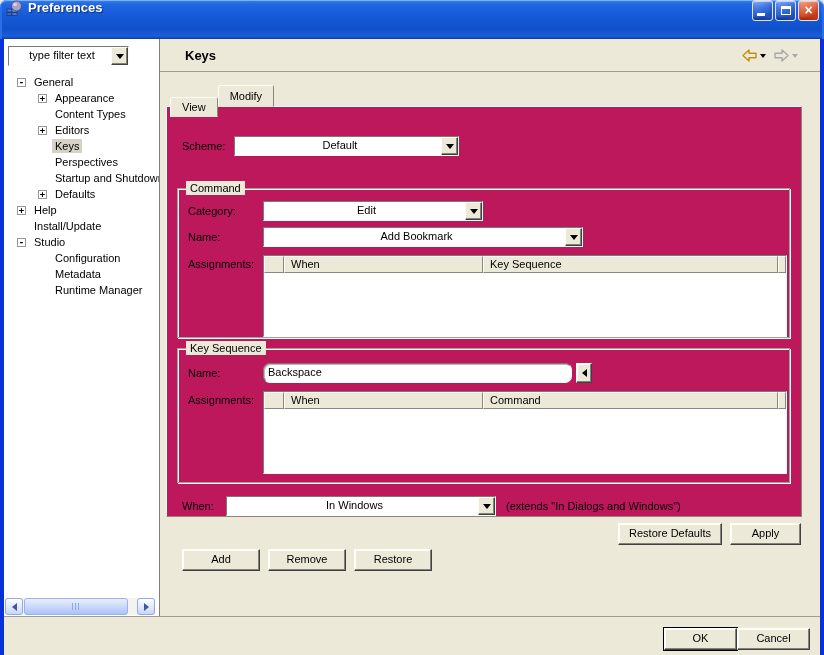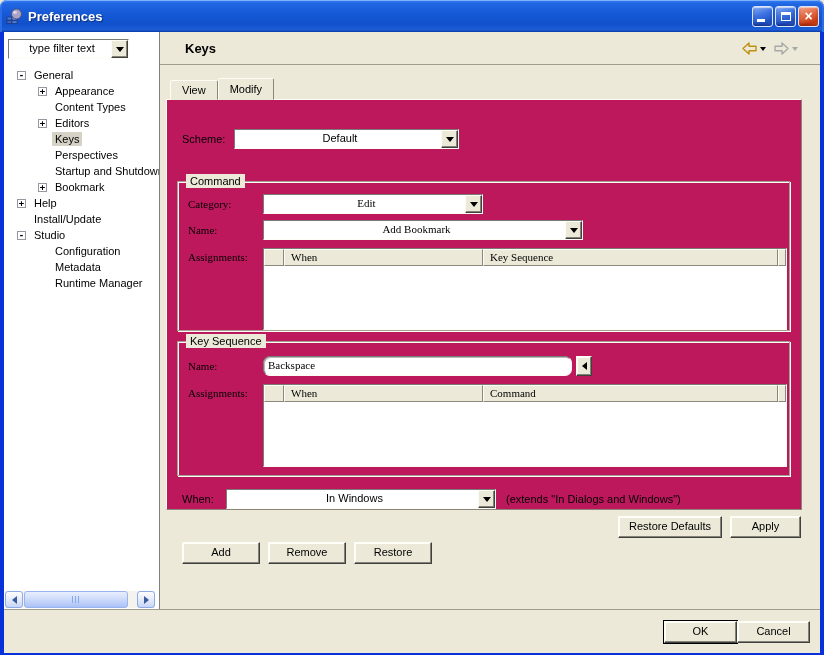--- a/index.html
+++ b/index.html
@@ -2,21 +2,21 @@
 <html><head>
 <meta charset="utf-8">
 <style>
   * { box-sizing: border-box; margin: 0; padding: 0; }
   html,body { background:#888; }
   body { font-family:"Liberation Sans", sans-serif; font-size:11px; color:#000; -webkit-font-smoothing:none; }
   .window { width:824px; height:655px; position:relative; margin:0; background:#ece9d8; }
 
   
   .titlebar {
-    height:32px; border-radius:7px 7px 0 0; display:flex; align-items:center; padding:0 5px 0 6px;
+    height:39px; border-radius:7px 7px 0 0; display:flex; padding:0 5px 0 6px;
     background:linear-gradient(180deg,#3b8bf5 0%,#2b73ec 5%,#2066e2 12%,#1659d6 42%,#1150cb 75%,#1c5dd6 93%,#0b3aa6 100%);
     box-shadow:inset 0 1px 0 #7fb0f8, inset 2px 0 0 #2a6de8, inset -2px 0 0 #2a6de8;
   }
   .title-icon { width:17px; height:17px; flex:none; }
   .title-text { color:#fff; font-weight:bold; font-size:13px; margin-left:5px; text-shadow:1px 1px 1px #10307a; }
   .win-controls { margin-left:auto; display:flex; gap:2px; }
   .win-btn { width:21px; height:21px; border-radius:3px; border:1px solid #d9e4fa; position:relative; cursor:default;
     background:linear-gradient(160deg,#86acf2 0%,#3f74e2 40%,#1f50c4 78%,#3e6cd8 100%);
     box-shadow:inset 0 1px 1px rgba(255,255,255,.65), inset 0 -2px 3px rgba(8,20,90,.5); }
   .win-btn.close { background:linear-gradient(160deg,#f3a38c 0%,#e26d46 40%,#ca3a12 78%,#e06438 100%);
@@ -59,21 +59,21 @@
   .page-title { font-weight:bold; font-size:13px; }
   .nav { margin-left:auto; display:flex; align-items:center; gap:3px; }
   .nav-group { display:flex; align-items:center; gap:2px; padding:1px 2px; }
   .tri-sm { width:0; height:0; border:3px solid transparent; border-top:4px solid #000; margin-top:4px; }
   .tri-sm.dis { border-top-color:#a8a8a8; }
 
   .content { flex:1; padding:13px 18px 0 6px; display:flex; flex-direction:column; min-height:0; }
 
   
   .tabs { display:flex; height:22px; flex:none; padding-left:4px; position:relative; z-index:2; }
-  .tab { padding:0 11px; height:20px; line-height:19px; margin-top:2px; background:#ece9d8;
+  .tab { padding:0 11px; height:20px; line-height:19px; margin-top:12px; background:#ece9d8;
     border:1px solid; border-color:#fdfcf5 #8a877c transparent #fdfcf5; border-radius:2px 2px 0 0; cursor:default; }
   .tab.active { margin-top:0; height:22px; line-height:21px; margin-bottom:-1px; position:relative; z-index:3; }
   .pane { height:411px; flex:none; margin-top:-1px; background:#be185d; padding-top:29px;
     border:1px solid; border-color:#fdfcf5 #8a877c #8a877c #fdfcf5; }
 
   
   .sunken { border:1px solid; border-color:#7b7a74 #fdfcf5 #fdfcf5 #7b7a74; box-shadow:inset 1px 1px 0 rgba(0,0,0,.28); background:#fff; }
   .combo { display:flex; align-items:stretch; height:20px;text-align:center; }
   .combo-text { flex:1; padding:2px 0 0 4px; overflow:hidden; white-space:nowrap; background:#fff; }
   .combo-btn { width:17px; flex:none; background:#ece9d8; border:1px solid; border-color:#fdfcf5 #404040 #404040 #fdfcf5;
@@ -83,21 +83,21 @@
   .btn3d { background:#ece9d8; border:1px solid; border-color:#fdfcf5 #404040 #404040 #fdfcf5;
     box-shadow:inset -1px -1px 0 #848276, inset 1px 1px 0 #fffef8; cursor:default; }
   .btn { height:22px; line-height:19px; text-align:center; padding:0 10px; }
   .btn.default { box-shadow:0 0 0 1px #000, inset -1px -1px 0 #848276, inset 1px 1px 0 #fffef8; }
 
   
   .group { position:relative; border:1px solid #a5a093; box-shadow:1px 1px 0 #fdfcf5, inset 1px 1px 0 #fdfcf5; }
   .group.command { margin:32px 11px 0 10px; height:150px; }
   .group.kseq   { margin:10px 11px 0 10px; height:135px; }
   .legend { position:absolute; top:-8px; left:8px; background:#ece9d8; padding:0 4px; line-height:14px; }
-  .grow { display:flex; margin-left:10px; align-items:center;font-family:Liberation Serif, serif; }
+  .grow { display:flex; margin-left:10px; align-items:center; }
   .grow.top { align-items:flex-start; }
   .glbl { width:75px; flex:none; padding-top:3px; }
   .grow.mid .glbl, .grow.first .glbl { padding-top:0; }
   .command .first { margin-top:12px; } .command .mid { margin-top:6px; } .command .top { margin-top:8px; }
   .kseq .first { margin-top:14px; } .kseq .top { margin-top:8px; }
 
   .w225{width:225px;} .w220{width:220px;} .w320{width:320px;} .w270{width:270px;} .w309{width:309px;}
   .rev-btn { width:16px; height:20px; margin-left:4px; display:flex; align-items:center; justify-content:center; }
   .tri-left { width:0; height:0; border:4px solid transparent; border-right:5px solid #000; border-left:none; }
 
@@ -189,21 +189,21 @@
             <div class="tree-row lvl1">
               <span class="expander none"></span>
               <span class="tree-label">Perspectives</span>
             </div>
             <div class="tree-row lvl1">
               <span class="expander none"></span>
               <span class="tree-label">Startup and Shutdown</span>
             </div>
             <div class="tree-row lvl1">
               <span class="expander plus">+</span>
-              <span class="tree-label">Bookmark</span>
+              <span class="tree-label">Defaults</span>
             </div>
             <div class="tree-row lvl0">
               <span class="expander plus">+</span>
               <span class="tree-label">Help</span>
             </div>
             <div class="tree-row lvl0">
               <span class="expander none"></span>
               <span class="tree-label">Install/Update</span>
             </div>
             <div class="tree-row lvl0">

